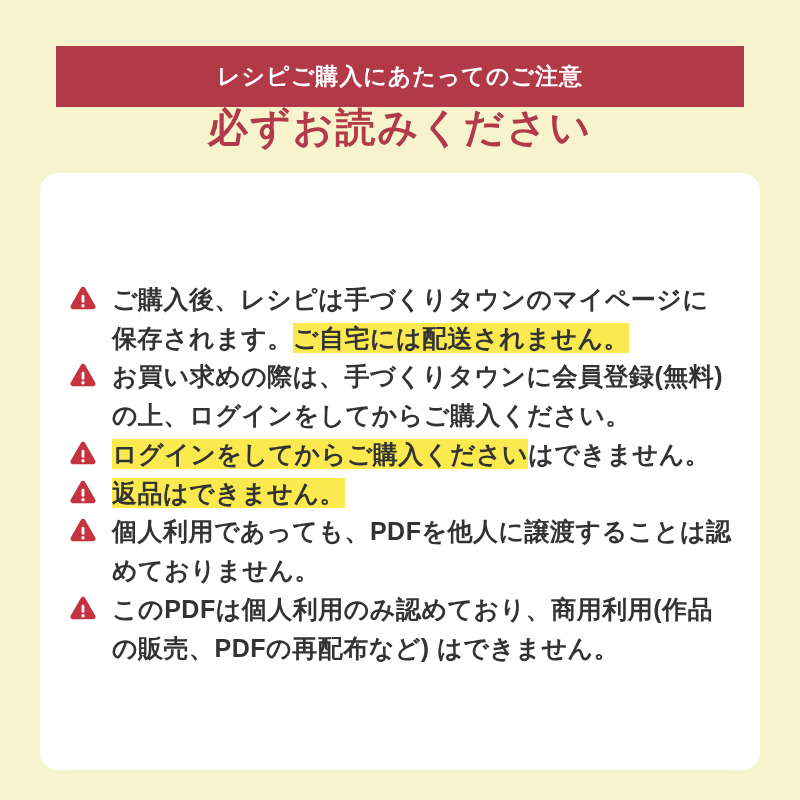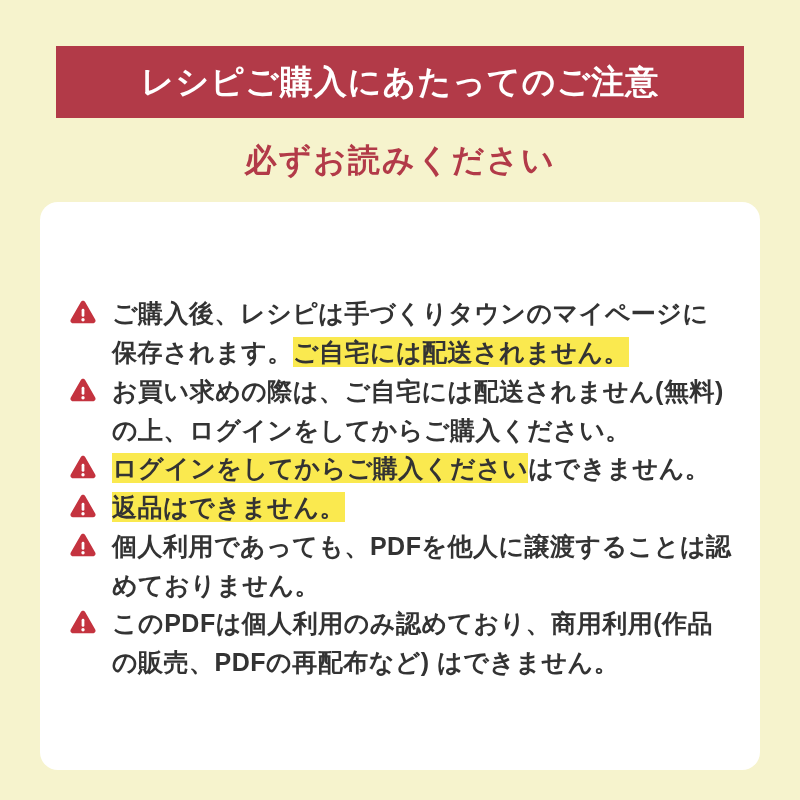--- a/index.html
+++ b/index.html
@@ -23,29 +23,28 @@
     display: flex;
     flex-direction: column;
     align-items: center;
   }
   .banner {
     box-sizing: border-box;
     width: 688px;
     background: #b23a48;
     color: #ffffff;
     text-align: center;
-    font-size: 33px;
+    font-size: 23px;
     letter-spacing: 1px;
     padding: 18px 10px;
     line-height: 1.1;
   }
   .subtitle {
-    margin-top: 26px;
     color: #b23a48;
-    font-size: 32px;
+    font-size: 40px;
     letter-spacing: 2px;
     text-align: center;
     line-height: 1;
   }
   .card {
     box-sizing: border-box;
     margin-top: 26px;
     width: 720px;
     flex: 1;
     background: #ffffff;
@@ -103,21 +102,21 @@
   </div>
 
   <div class="notice-item">
     <span class="warn-icon">
       <svg viewBox="0 0 24 24" width="30" height="30" aria-hidden="true">
         <path d="M10.28 3.2c.76-1.32 2.68-1.32 3.44 0l8.06 14.0c.76 1.32-.2 2.98-1.72 2.98H3.94c-1.52 0-2.48-1.66-1.72-2.98l8.06-14.0z" fill="#c4333f"></path>
         <rect x="10.9" y="8.6" width="2.2" height="6.4" rx="1.1" fill="#ffffff"></rect>
         <circle cx="12" cy="17.4" r="1.35" fill="#ffffff"></circle>
       </svg>
     </span>
-    <div class="notice-text"><span>お買い求めの際は、ご自宅には配送されません(無料)の上、ログインをしてからご購入ください。</span></div>
+    <div class="notice-text"><span>お買い求めの際は、手づくりタウンに会員登録(無料)の上、ログインをしてからご購入ください。</span></div>
   </div>
 
   <div class="notice-item">
     <span class="warn-icon">
       <svg viewBox="0 0 24 24" width="30" height="30" aria-hidden="true">
         <path d="M10.28 3.2c.76-1.32 2.68-1.32 3.44 0l8.06 14.0c.76 1.32-.2 2.98-1.72 2.98H3.94c-1.52 0-2.48-1.66-1.72-2.98l8.06-14.0z" fill="#c4333f"></path>
         <rect x="10.9" y="8.6" width="2.2" height="6.4" rx="1.1" fill="#ffffff"></rect>
         <circle cx="12" cy="17.4" r="1.35" fill="#ffffff"></circle>
       </svg>
     </span>

